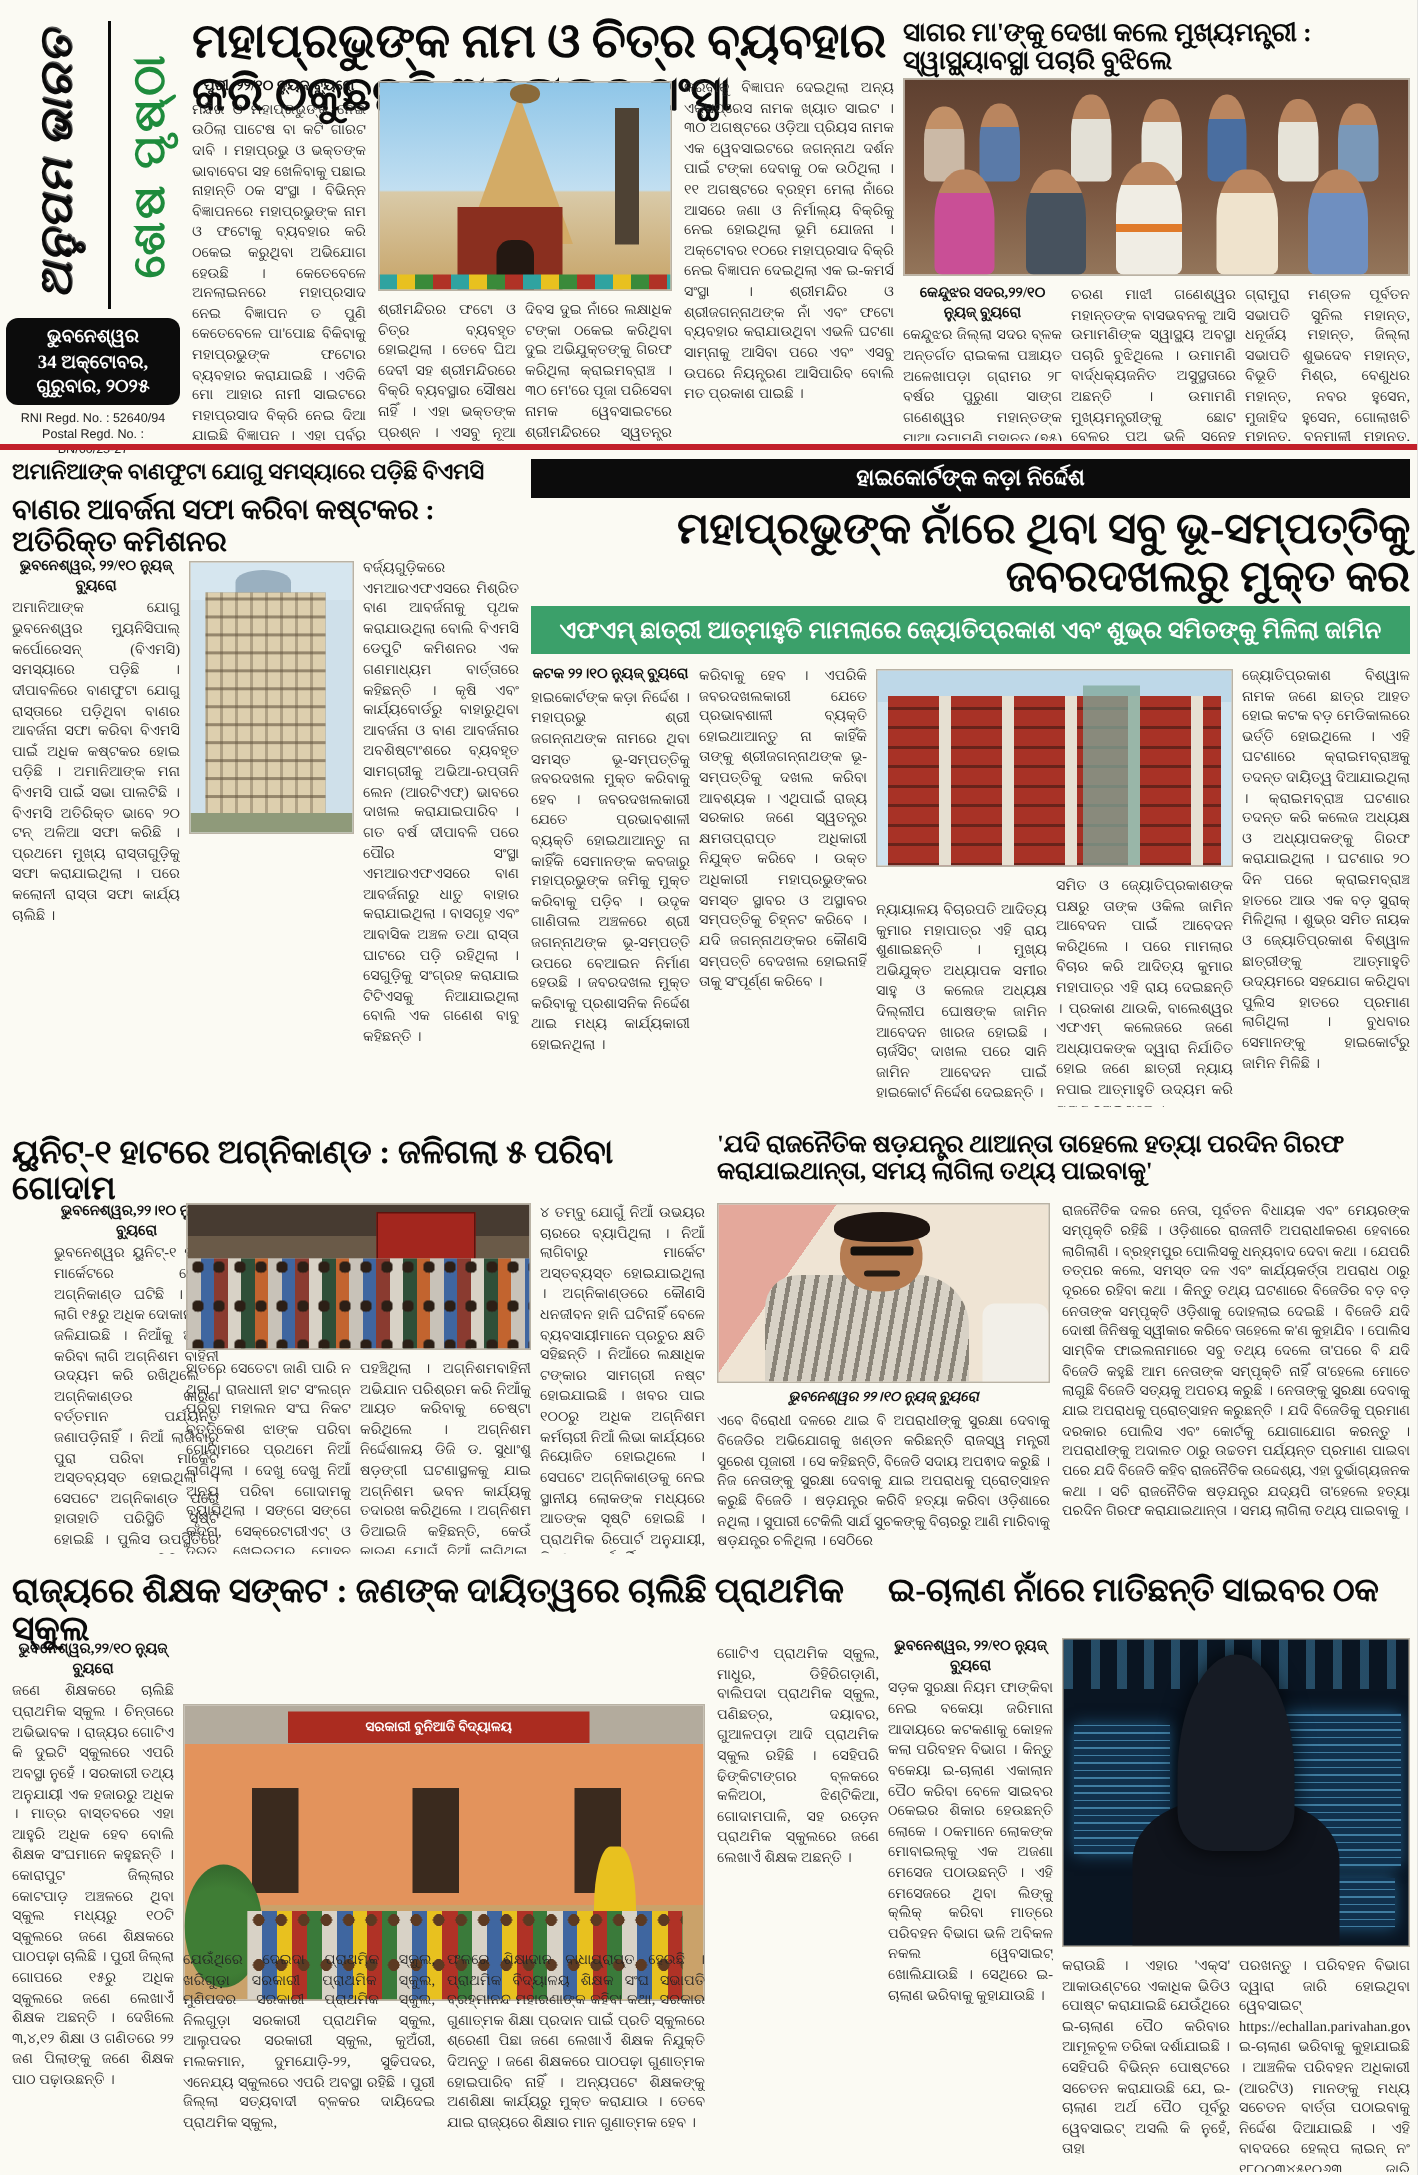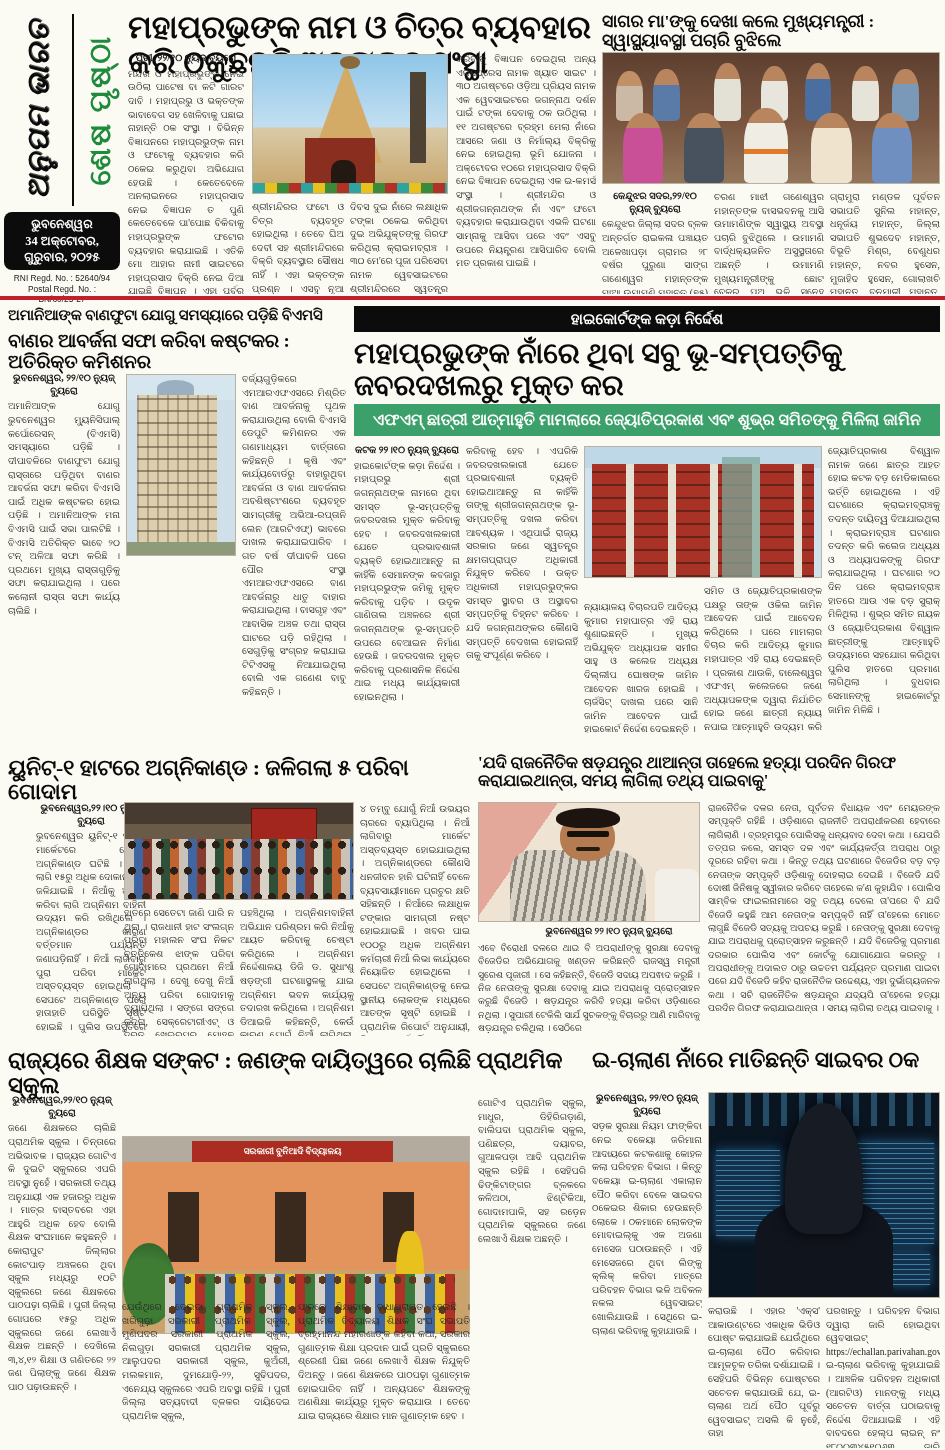--- a/index.html
+++ b/index.html
@@ -159,21 +159,21 @@
   <div class="photo p-bmc" style="left:126px;top:374px;width:110px;height:182px;">
     <div class="dome"></div>
     <div class="bldg"></div>
     <div class="base"></div>
   </div>
   <div class="col" style="left:242px;top:372px;width:104px;height:366px;">ବର୍ଜ୍ୟଗୁଡ଼ିକରେ ଏମଆରଏଫଏସରେ ମିଶ୍ରିତ ବାଣ ଆବର୍ଜନାକୁ ପୃଥକ କରାଯାଉଥିଲା ବୋଲି ବିଏମସି ଡେପୁଟି କମିଶନର ଏକ ଗଣମାଧ୍ୟମ ବାର୍ତ୍ତାରେ କହିଛନ୍ତି । କୃଷି ଏବଂ କାର୍ଯ୍ୟବୋର୍ଡରୁ ବାହାରୁଥିବା ଆବର୍ଜନା ଓ ବାଣ ଆବର୍ଜନାର ଅବଶିଷ୍ଟାଂଶରେ ବ୍ୟବହୃତ ସାମଗ୍ରୀକୁ ଅଭିଆ-ରପ୍ତାନି ଲେନ (ଆରଟିଏଫ୍) ଭାବରେ ଦାଖଲ କରାଯାଇପାରିବ । ଗତ ବର୍ଷ ଦୀପାବଳି ପରେ ପୌର ସଂସ୍ଥା ଏମଆରଏଫଏସରେ ବାଣ ଆବର୍ଜନାରୁ ଧାତୁ ବାହାର କରାଯାଇଥିଲା । ବାସଗୃହ ଏବଂ ଆବାସିକ ଅଞ୍ଚଳ ତଥା ରାସ୍ତା ଘାଟରେ ପଡ଼ି ରହିଥିଲା । ସେଗୁଡ଼ିକୁ ସଂଗ୍ରହ କରାଯାଇ ଟିଟିଏସକୁ ନିଆଯାଇଥିଲା ବୋଲି ଏକ ଗଣେଶ ବାବୁ କହିଛନ୍ତି ।</div>
 
   <div class="blackbar" style="left:354px;top:306px;width:586px;height:26px;font-size:15px;">
     <span>ହାଇକୋର୍ଟଙ୍କ କଡ଼ା ନିର୍ଦ୍ଦେଶ</span>
   </div>
-  <div class="hl" style="left:354px;top:338px;width:586px;font-size:29px;text-align:left;">ମହାପ୍ରଭୁଙ୍କ ନାଁରେ ଥିବା ସବୁ ଭୂ-ସମ୍ପତ୍ତିକୁ ଜବରଦଖଲରୁ ମୁକ୍ତ କର</div>
+  <div class="hl" style="left:354px;top:338px;width:586px;font-size:29px;text-align:right;">ମହାପ୍ରଭୁଙ୍କ ନାଁରେ ଥିବା ସବୁ ଭୂ-ସମ୍ପତ୍ତିକୁ ଜବରଦଖଲରୁ ମୁକ୍ତ କର</div>
   <div class="greenbar" style="left:354px;top:404px;width:586px;height:32px;font-size:16px;">
     <span>ଏଫଏମ୍ ଛାତ୍ରୀ ଆତ୍ମାହୁତି ମାମଲାରେ ଜ୍ୟୋତିପ୍ରକାଶ ଏବଂ ଶୁଭ୍ର ସମିତଙ୍କୁ ମିଳିଲା ଜାମିନ</span>
   </div>
   <div class="col" style="left:354px;top:444px;width:106px;height:294px;">
     <div class="dl">କଟକ ୨୨।୧୦ ନ୍ୟୁଜ୍ ବ୍ୟୁରୋ</div>
     <div>ହାଇକୋର୍ଟଙ୍କ କଡ଼ା ନିର୍ଦ୍ଦେଶ । ମହାପ୍ରଭୁ ଶ୍ରୀ ଜଗନ୍ନାଥଙ୍କ ନାମରେ ଥିବା ସମସ୍ତ ଭୂ-ସମ୍ପତ୍ତିକୁ ଜବରଦଖଲ ମୁକ୍ତ କରିବାକୁ ହେବ । ଜବରଦଖଲକାରୀ ଯେତେ ପ୍ରଭାବଶାଳୀ ବ୍ୟକ୍ତି ହୋଇଥାଆନ୍ତୁ ନା କାହିଁକି ସେମାନଙ୍କ କବଜାରୁ ମହାପ୍ରଭୁଙ୍କ ଜମିକୁ ମୁକ୍ତ କରିବାକୁ ପଡ଼ିବ । ଉଦୃକ ଗାଣିତାଲ ଅଞ୍ଚଳରେ ଶ୍ରୀ ଜଗନ୍ନାଥଙ୍କ ଭୂ-ସମ୍ପତ୍ତି ଉପରେ ବେଆଇନ ନିର୍ମାଣ ହେଉଛି । ଜବରଦଖଲ ମୁକ୍ତ କରିବାକୁ ପ୍ରଶାସନିକ ନିର୍ଦ୍ଦେଶ ଥାଇ ମଧ୍ୟ କାର୍ଯ୍ୟକାରୀ ହୋଇନଥିଲା ।</div>
   </div>
   <div class="col" style="left:466px;top:444px;width:112px;height:294px;">କରିବାକୁ ହେବ । ଏପରିକି ଜବରଦଖଲକାରୀ ଯେତେ ପ୍ରଭାବଶାଳୀ ବ୍ୟକ୍ତି ହୋଇଥାଆନ୍ତୁ ନା କାହିଁକି ତାଙ୍କୁ ଶ୍ରୀଜଗନ୍ନାଥଙ୍କ ଭୂ-ସମ୍ପତ୍ତିକୁ ଦଖଲ କରିବା ଆବଶ୍ୟକ । ଏଥିପାଇଁ ରାଜ୍ୟ ସରକାର ଜଣେ ସ୍ୱତନ୍ତ୍ର କ୍ଷମତାପ୍ରାପ୍ତ ଅଧିକାରୀ ନିଯୁକ୍ତ କରିବେ । ଉକ୍ତ ଅଧିକାରୀ ମହାପ୍ରଭୁଙ୍କର ସମସ୍ତ ସ୍ଥାବର ଓ ଅସ୍ଥାବର ସମ୍ପତ୍ତିକୁ ଚିହ୍ନଟ କରିବେ । ଯଦି ଜଗନ୍ନାଥଙ୍କର କୌଣସି ସମ୍ପତ୍ତି ବେଦଖଲ ହୋଇନାହିଁ ତାକୁ ସଂପୂର୍ଣ୍ଣ କରିବେ ।</div>
   <div class="photo p-hc" style="left:584px;top:446px;width:238px;height:132px;">
     <div class="hcb"></div>
@@ -198,21 +198,21 @@
 
   <div class="hl" style="left:478px;top:754px;width:462px;font-size:16.5px;">'ଯଦି ରାଜନୈତିକ ଷଡ଼ଯନ୍ତ୍ର ଥାଆନ୍ତା ତାହେଲେ ହତ୍ୟା ପରଦିନ ଗିରଫ କରାଯାଇଥାନ୍ତା, ସମୟ ଲାଗିଲା ତଥ୍ୟ ପାଇବାକୁ'</div>
   <div class="photo p-pol" style="left:478px;top:802px;width:222px;height:120px;">
     <div class="pillow"></div>
     <div class="body"></div>
     <div class="head"></div>
     <div class="hair"></div>
     <div class="glass"></div>
     <div class="mous"></div>
   </div>
-  <div class="cap" style="left:498px;top:926px;width:222px;">ଭୁବନେଶ୍ୱର ୨୨।୧୦ ନ୍ୟୁଜ୍ ବ୍ୟୁରୋ</div>
+  <div class="cap" style="left:478px;top:926px;width:222px;font-style:italic;">ଭୁବନେଶ୍ୱର ୨୨।୧୦ ନ୍ୟୁଜ୍ ବ୍ୟୁରୋ</div>
   <div class="col" style="left:478px;top:942px;width:222px;height:94px;font-size:9.4px;">ଏବେ ବିରୋଧୀ ଦଳରେ ଥାଇ ବି ଅପରାଧୀଙ୍କୁ ସୁରକ୍ଷା ଦେବାକୁ ବିଜେଡିର ଅଭିଯୋଗକୁ ଖଣ୍ଡନ କରିଛନ୍ତି ରାଜସ୍ୱ ମନ୍ତ୍ରୀ ସୁରେଶ ପୂଜାରୀ । ସେ କହିଛନ୍ତି, ବିଜେଡି ସଦାୟ ଅପଵାଦ କରୁଛି । ନିଜ ନେତାଙ୍କୁ ସୁରକ୍ଷା ଦେବାକୁ ଯାଇ ଅପରାଧକୁ ପ୍ରୋତ୍ସାହନ କରୁଛି ବିଜେଡି । ଷଡ଼ଯନ୍ତ୍ର କରିବି ହତ୍ୟା କରିବା ଓଡ଼ିଶାରେ ନଥିଲା । ସୁପାରୀ ଟେକିଲି ସାର୍ଯ ସୁଚକଙ୍କୁ ବିଚାରରୁ ଆଣି ମାରିବାକୁ ଷଡ଼ଯନ୍ତ୍ର ଚଳିଥିଲା । ସେଠିରେ</div>
   <div class="col" style="left:708px;top:802px;width:232px;height:234px;font-size:9.4px;">ରାଜନୈତିକ ଦଳର ନେତା, ପୂର୍ବତନ ବିଧାୟକ ଏବଂ ମେୟରଙ୍କ ସମ୍ପୃକ୍ତି ରହିଛି । ଓଡ଼ିଶାରେ ରାଜନୀତି ଅପରାଧୀକରଣ ହେବାରେ ଲାଗିଲାଣି । ବ୍ରହ୍ମପୁର ପୋଲିସକୁ ଧନ୍ୟବାଦ ଦେବା କଥା । ଯେପରି ତତ୍ପର କଲେ, ସମସ୍ତ ଦଳ ଏବଂ କାର୍ଯ୍ୟକର୍ତ୍ତା ଅପରାଧ ଠାରୁ ଦୂରରେ ରହିବା କଥା । କିନ୍ତୁ ତଥ୍ୟ ଘଟଣାରେ ବିଜେଡିର ବଡ଼ ବଡ଼ ନେତାଙ୍କ ସମ୍ପୃକ୍ତି ଓଡ଼ିଶାକୁ ଦୋହଲାଇ ଦେଇଛି । ବିଜେଡି ଯଦି ଦୋଷୀ ଜିନିଷକୁ ସ୍ୱୀକାର କରିବେ ତାହେଲେ କ'ଣ କୁହାଯିବ । ପୋଲିସ ସାମ୍ବିକ ଫାଇଲନାମାରେ ସବୁ ତଥ୍ୟ ଦେଲେ ତା'ପରେ ବି ଯଦି ବିଜେଡି କହୁଛି ଆମ ନେତାଙ୍କ ସମ୍ପୃକ୍ତି ନାହିଁ ତା'ହେଲେ ମୋତେ ଲାଗୁଛି ବିଜେଡି ସତ୍ୟକୁ ଅପଚୟ କରୁଛି । ନେତାଙ୍କୁ ସୁରକ୍ଷା ଦେବାକୁ ଯାଇ ଅପରାଧକୁ ପ୍ରୋତ୍ସାହନ କରୁଛନ୍ତି । ଯଦି ବିଜେଡିକୁ ପ୍ରମାଣ ଦରକାର ପୋଲିସ ଏବଂ କୋର୍ଟକୁ ଯୋଗାଯୋଗ କରନ୍ତୁ । ଅପରାଧୀଙ୍କୁ ଅଦାଲତ ଠାରୁ ଉଚ୍ଚତମ ପର୍ଯ୍ୟନ୍ତ ପ୍ରମାଣ ପାଇବା ପରେ ଯଦି ବିଜେଡି କହିବ ରାଜନୈତିକ ଉଦ୍ଦେଶ୍ୟ, ଏହା ଦୁର୍ଭାଗ୍ୟଜନକ କଥା । ସଚି ରାଜନୈତିକ ଷଡ଼ଯନ୍ତ୍ର ଯଦ୍ୟପି ତା'ହେଲେ ହତ୍ୟା ପରଦିନ ଗିରଫ କରାଯାଇଥାନ୍ତା । ସମୟ ଲାଗିଲା ତଥ୍ୟ ପାଇବାକୁ ।</div>
 
   <div class="hl" style="left:8px;top:1048px;width:578px;font-size:23px;">ରାଜ୍ୟରେ ଶିକ୍ଷକ ସଙ୍କଟ : ଜଣଙ୍କ ଦାୟିତ୍ୱରେ ଚାଲିଛି ପ୍ରାଥମିକ ସ୍କୁଲ</div>
   <div class="col" style="left:8px;top:1094px;width:108px;height:350px;">
     <div class="dl">ଭୁବନେଶ୍ୱର,୨୨/୧୦ ନ୍ୟୁଜ୍ ବ୍ୟୁରୋ</div>
     <div>ଜଣେ ଶିକ୍ଷକରେ ଚାଲିଛି ପ୍ରାଥମିକ ସ୍କୁଲ । ଚିନ୍ତାରେ ଅଭିଭାବକ । ରାଜ୍ୟର ଗୋଟିଏ କି ଦୁଇଟି ସ୍କୁଲରେ ଏପରି ଅବସ୍ଥା ନୁହେଁ । ସରକାରୀ ତଥ୍ୟ ଅନୁଯାୟୀ ଏକ ହଜାରରୁ ଅଧିକ । ମାତ୍ର ବାସ୍ତବରେ ଏହା ଆହୁରି ଅଧିକ ହେବ ବୋଲି ଶିକ୍ଷକ ସଂଘମାନେ କହୁଛନ୍ତି । କୋରାପୁଟ ଜିଲ୍ଲାର କୋଟପାଡ଼ ଅଞ୍ଚଳରେ ଥିବା ସ୍କୁଲ ମଧ୍ୟରୁ ୧୦ଟି ସ୍କୁଲରେ ଜଣେ ଶିକ୍ଷକରେ ପାଠପଢ଼ା ଚାଲିଛି । ପୁରୀ ଜିଲ୍ଲା ଗୋପରେ ୧୫ରୁ ଅଧିକ ସ୍କୁଲରେ ଜଣେ ଲେଖାଏଁ ଶିକ୍ଷକ ଅଛନ୍ତି । ଦେଖିଲେ ୩,୪,୧୨ ଶିକ୍ଷା ଓ ଗଣିତରେ ୨୨ ଜଣ ପିଲାଙ୍କୁ ଜଣେ ଶିକ୍ଷକ ପାଠ ପଢ଼ାଉଛନ୍ତି ।</div>
   </div>
   <div class="photo p-school" style="left:122px;top:1096px;width:348px;height:198px;">
     <div class="sign">ସରକାରୀ ବୁନିଆଦି ବିଦ୍ୟାଳୟ</div>

